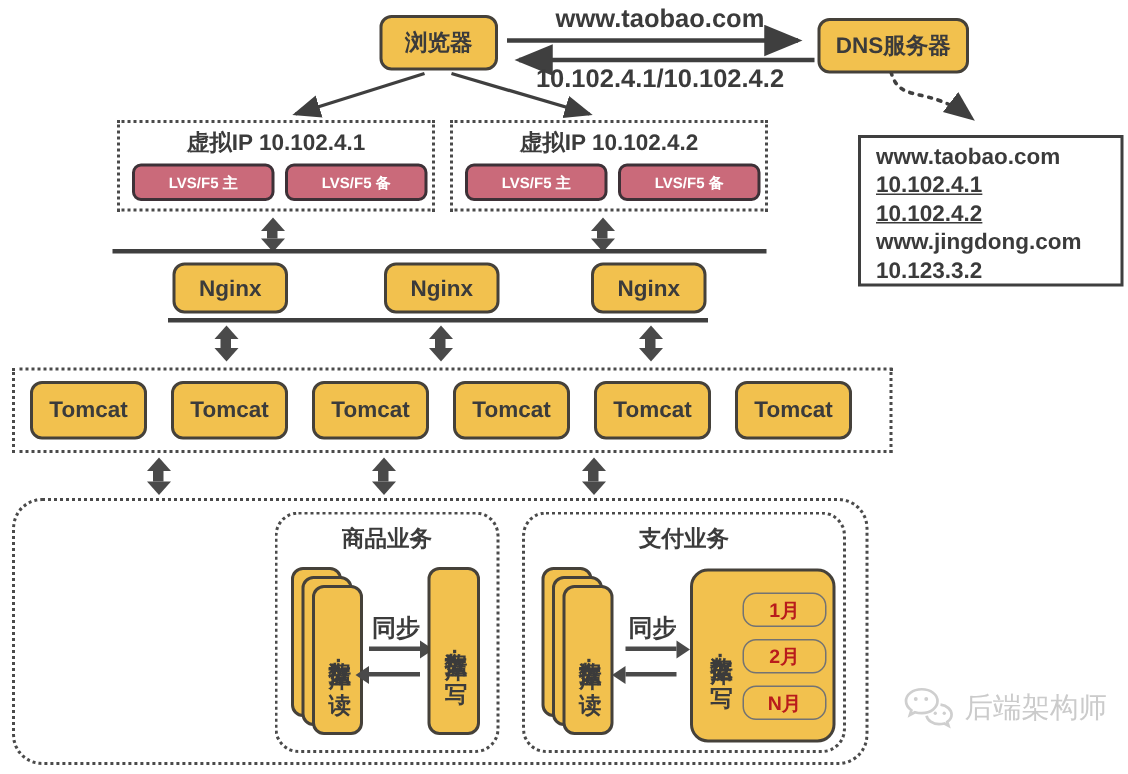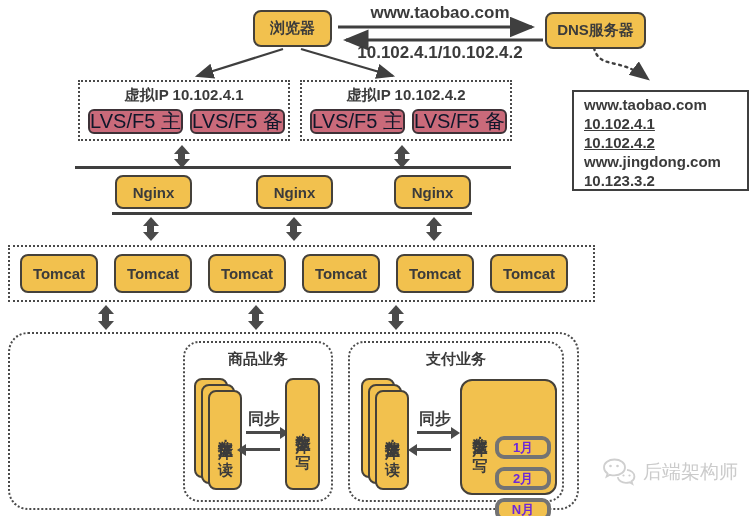--- a/index.html
+++ b/index.html
@@ -9,21 +9,21 @@
   }
   .overlay{position:absolute;left:0;top:0;pointer-events:none;}
   .ynode{
     position:absolute;background:#F2C14E;border:2px solid #45413a;border-radius:8px;
     display:flex;align-items:center;justify-content:center;
     font-weight:bold;font-size:15px;color:#3b3b3b;box-sizing:border-box;
   }
   .pnode{
     position:absolute;background:#CA6A7A;border:2px solid #3d3137;border-radius:6px;
     display:flex;align-items:center;justify-content:center;
-    font-weight:normal;font-size:20px;color:#0f172a;box-sizing:border-box;
+    font-weight:bold;font-size:10px;color:#ffffff;box-sizing:border-box;
   }
   .dotted-box{position:absolute;border:2px dotted #4a4a4a;box-sizing:border-box;background:#fff;}
   .svc-box{position:absolute;border:2px dotted #4a4a4a;border-radius:16px;box-sizing:border-box;background:#fff;}
   .title{position:absolute;left:0;right:0;text-align:center;font-weight:bold;font-size:15px;color:#3b3b3b;}
   .toplabel{position:absolute;text-align:center;font-weight:bold;font-size:17px;color:#3b3b3b;}
   .hline{position:absolute;height:3px;background:#3f3f3f;}
   
   .varr{position:absolute;width:7px;background:#4a4a4a;}
   .varr::before{content:"";position:absolute;left:50%;top:-9px;transform:translateX(-50%);
     border-left:8px solid transparent;border-right:8px solid transparent;border-bottom:9px solid #4a4a4a;}
@@ -44,23 +44,23 @@
   .stack{position:absolute;}
   .stack .layer{position:absolute;box-sizing:border-box;}
   .redis-layer{width:99px;height:100px;background:#CA6A7A;border:2px solid #33272c;}
   .db-layer{width:34px;height:100px;background:#F2C14E;border:2px solid #45413a;border-radius:8px;}
   .vtext{
     writing-mode:vertical-rl;text-orientation:upright;
     font-weight:bold;font-size:15px;letter-spacing:1px;color:#3b3b3b;
   }
   .center-flex{display:flex;align-items:center;justify-content:center;}
   .sync-label{position:absolute;font-weight:bold;font-size:16px;color:#3b3b3b;text-align:center;}
-  .shard{position:absolute;background:#F2C14E;border:4px solid #737373;border-radius:9px;
+  .shard{position:absolute;background:#F2C14E;border:1px solid #737373;border-radius:9px;
     display:flex;align-items:center;justify-content:center;font-weight:bold;font-size:13px;
-    color:#6d28d9;box-sizing:border-box;margin-top:41px;}
+    color:#b91c1c;box-sizing:border-box;}
   .watermark{position:absolute;display:flex;align-items:center;gap:6px;color:#cbcbcb;
     font-weight:normal;font-size:19px;}
 </style>
 </head>
 <body>
 
 <div class="stage">
 
   <svg class="overlay" width="752" height="516">
     <defs>

